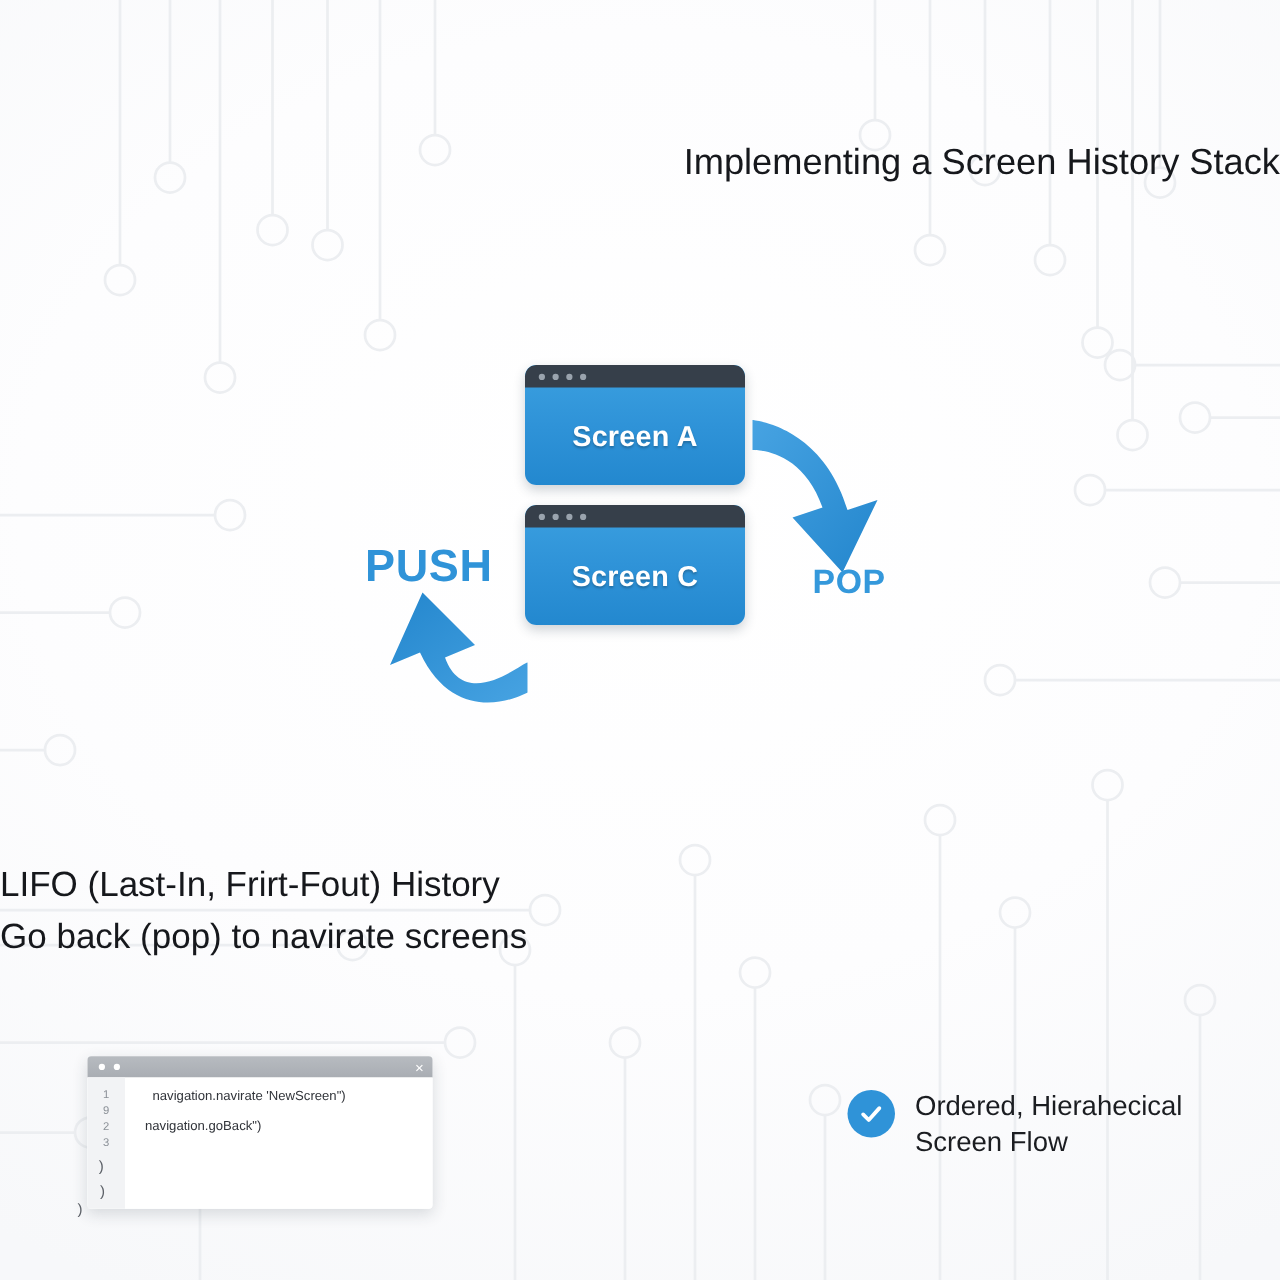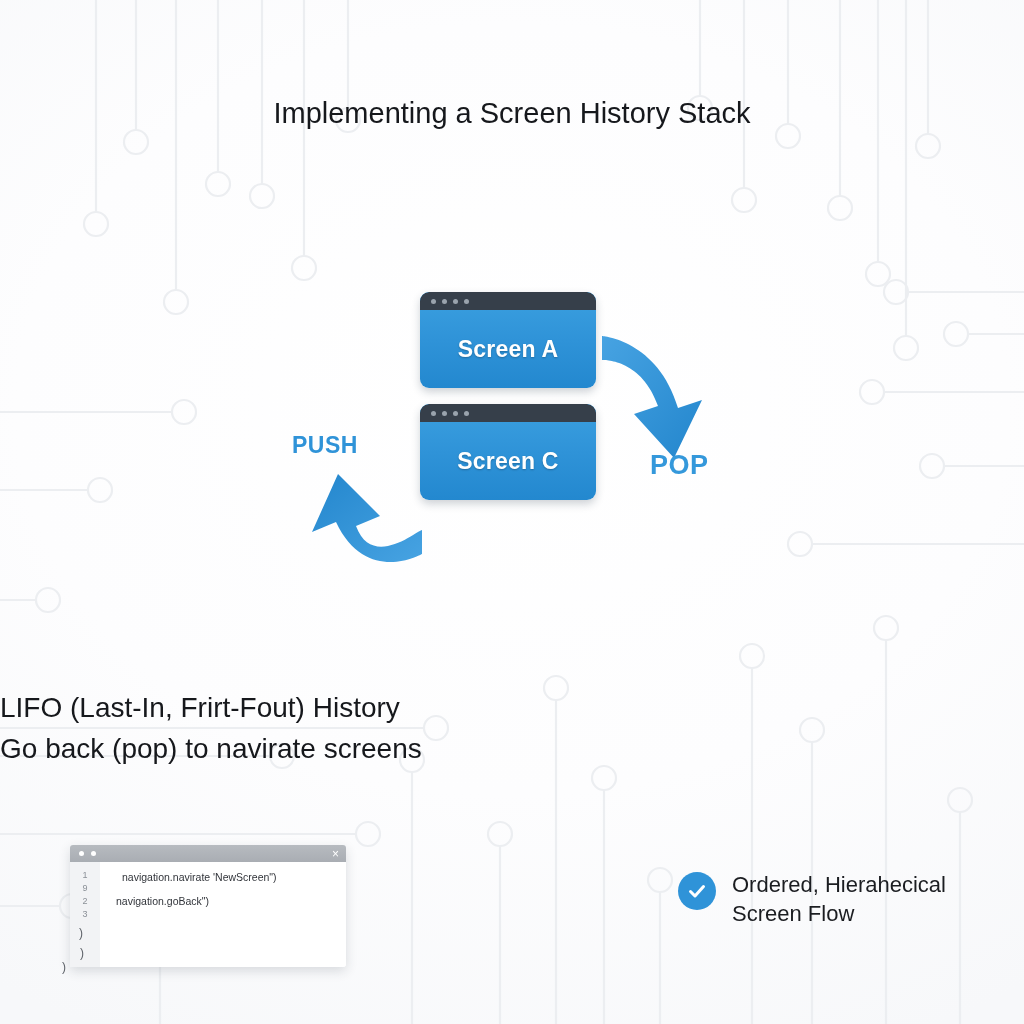--- a/index.html
+++ b/index.html
@@ -32,24 +32,26 @@
   }
   .title {
     font-size:50px;
     font-weight:bold;
     letter-spacing:0.5px;
     color:#17548f;
     line-height:1.05;
     text-shadow:0 1px 2px rgba(0,0,0,0.07);
   }
   .subtitle {
+    margin-top:17px;
     font-size:29px;
     font-weight:400;
     color:#16181c;
     line-height:1.2;
+    text-align:right;
   }
 
   
   .stack {
     position:absolute;
     left:420px; top:292px;
     width:176px;
   }
   .card {
     position:relative;
@@ -99,21 +101,21 @@
   .label-pop {
     position:absolute;
     left:650px; top:450px;
     font-size:27px; font-weight:bold;
     color:#3498db;
     letter-spacing:0.5px;
   }
   .label-push {
     position:absolute;
     left:292px; top:432px;
-    font-size:23px; font-weight:bold;
+    font-size:36px; font-weight:bold;
     color:#2f93d8;
     letter-spacing:0.5px;
   }
 
   
   .points {
     position:absolute;
     left:0; right:0; top:688px;
     text-align:left;
   }

